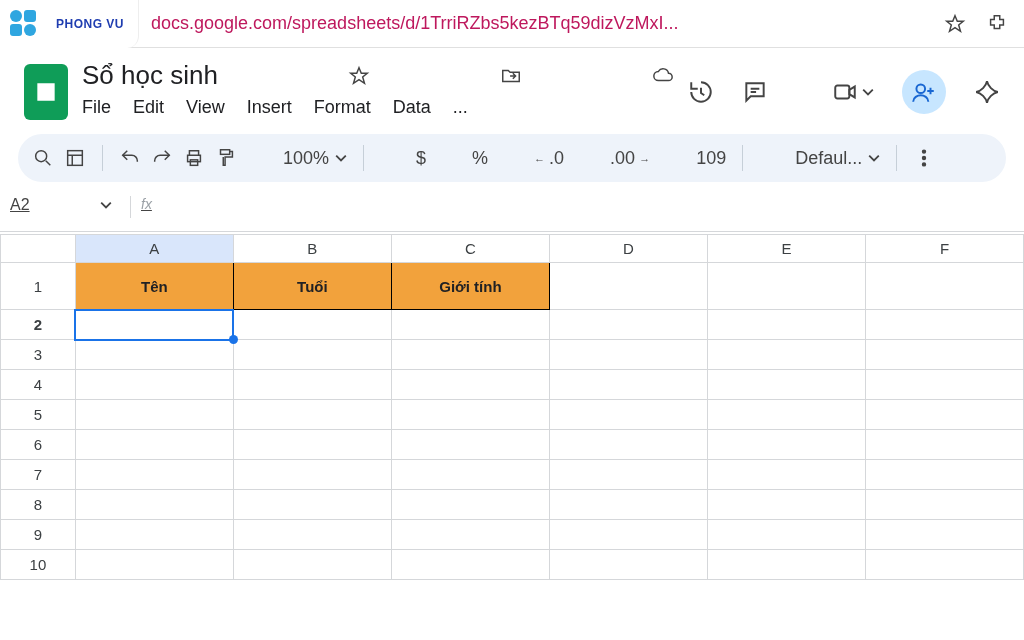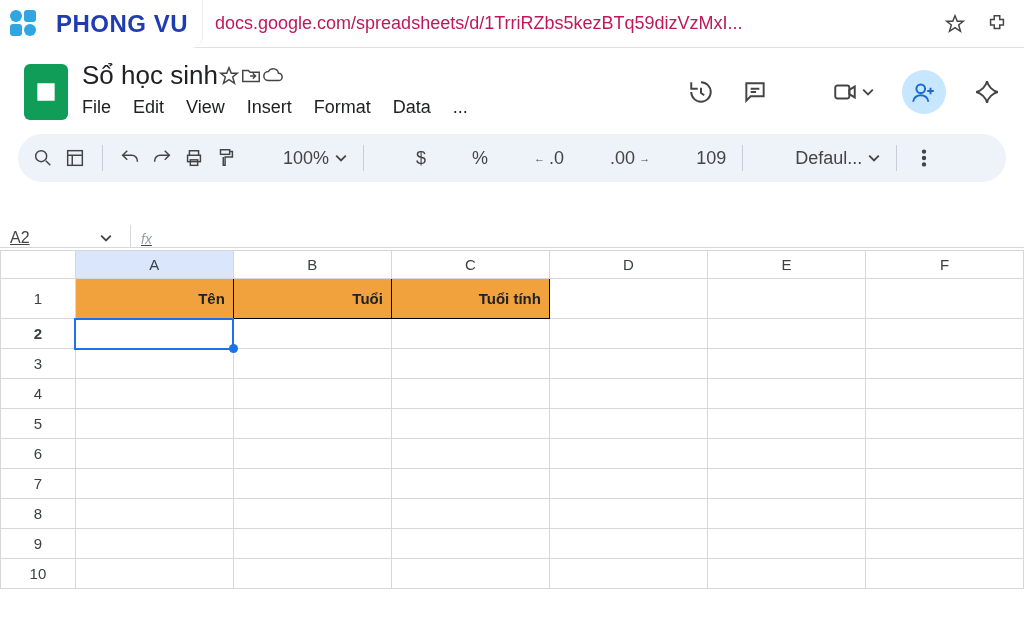--- a/index.html
+++ b/index.html
@@ -7,65 +7,65 @@
 
   
   .browser-strip { height: 48px; display: flex; align-items: center; border-bottom: 1px solid #e0e0e0; }
   .brand { display: flex; align-items: center; gap: 8px; padding: 0 14px 0 10px; height: 48px; background: #fff; border-right: 1px solid #eee; border-bottom-right-radius: 12px; }
   .brand-dots { width: 38px; height: 28px; position: relative; }
   .bd { position: absolute; width: 12px; height: 12px; background: #2fa6e0; border-radius: 3px; }
   .bd.tl { top: 0; left: 0; border-radius: 50%; }
   .bd.tr { top: 0; left: 14px; }
   .bd.bl { top: 14px; left: 0; }
   .bd.br { top: 14px; left: 14px; border-radius: 50%; }
-  .brand-text { font-weight: 800; font-size: 24px; color: #1f3db0; letter-spacing: .5px; }
+  .brand-text { font-weight: 800; font-size: 12px; color: #1f3db0; letter-spacing: .5px; }
   .url { flex: 1; padding: 0 12px; font-size: 18px; color: #be185d; white-space: nowrap; overflow: hidden; text-overflow: ellipsis; }
   .browser-icons { display: flex; align-items: center; gap: 20px; padding: 0 16px; }
   .bi { width: 22px; height: 22px; stroke: #444; fill: none; stroke-width: 1.6; }
 
   
   .doc-header { display: flex; align-items: flex-start; padding: 12px 24px 4px 24px; gap: 14px; }
   .sheets-logo { width: 44px; height: 56px; background: #0f9d58; border-radius: 6px; display: flex; align-items: center; justify-content: center; margin-top: 4px; }
   .sheets-logo svg { fill: #fff; }
   .doc-center { flex: 1; }
-  .title-row { display: flex; align-items: center; gap: 0; }
+  .title-row { display: flex; align-items: center; gap: 0; justify-content: space-between; }
   .doc-title { font-size: 26px; color: #202124; font-weight: 400; }
   .title-icon { width: 22px; height: 22px; stroke: #444; fill: none; stroke-width: 1.6; }
   .menus { display: flex; gap: 22px; font-size: 18px; color: #202124; padding-top: 6px; }
   .menus span { cursor: pointer; }
   .right-actions { display: flex; align-items: center; gap: 28px; padding-top: 10px; }
   .ra { width: 26px; height: 26px; stroke: #444; fill: none; stroke-width: 1.8; }
   .share-btn { width: 44px; height: 44px; border-radius: 50%; background: #c7e6ff; display: flex; align-items: center; justify-content: center; }
   .share-btn svg { stroke: #1967d2; }
 
   
   .toolbar { margin: 10px 18px 0 18px; height: 48px; background: #eef3fa; border-radius: 24px; display: flex; align-items: center; padding: 0 14px; gap: 10px; font-size: 18px; color: #444; }
   .tb-sep { width: 1px; height: 26px; background: #c6cfd8; margin: 0 6px; }
   .tb-icon { width: 22px; height: 22px; stroke: #444; fill: none; stroke-width: 1.6; display: block; }
   .tb-item { display: flex; align-items: center; gap: 4px; cursor: pointer; margin-left: 36px; }
   .zoom, .font { display: flex; align-items: center; gap: 6px; }
   .caret { width: 12px; height: 12px; }
 
   
-  .fx-row { display: flex; align-items: flex-end; height: 36px; border-bottom: 1px solid #d5d7da; margin-top: 30px; padding-left: 10px; font-size: 16px; color: #444; text-decoration: underline; }
+  .fx-row { display: flex; align-items: flex-start; height: 36px; border-bottom: 1px solid #d5d7da; margin-top: 14px; padding-left: 10px; font-size: 16px; color: #444; text-decoration: underline; }
   .namebox { width: 110px; display: flex; align-items: center; justify-content: space-between; padding-right: 8px; }
   .fx-sep { width: 1px; height: 22px; background: #d5d7da; margin: 0 10px; }
   .fx-sym { font-style: italic; color: #9aa0a6; font-size: 14px; }
 
   
   .grid-wrap { margin-top: 2px; }
   table.sheet { border-collapse: collapse; table-layout: fixed; width: 100%; }
   .sheet th, .sheet td { border: 1px solid #d5d7da; font-size: 15px; }
   .sheet thead th { height: 28px; background: #fff; color: #3c4043; font-weight: 400; text-align: center; }
   .sheet thead th.corner { width: 72px; background: #fff; }
   .sheet thead th.col { width: 152px; }
   .sheet thead th.col.sel { background: #d9e6fb; }
   .sheet tbody th.rowhdr { width: 72px; text-align: center; background: #fff; font-weight: 400; color: #3c4043; height: 30px; }
   .sheet tbody th.rowhdr.sel { font-weight: 700; }
-  .hdr-cell { background: #f2a23c; font-weight: 700; padding: 0 8px; text-align: right; border: 1px solid #000 !important; height: 40px; margin-top: 24px; }
+  .hdr-cell { background: #f2a23c; font-weight: 700; padding: 0 8px; text-align: center; border: 1px solid #000 !important; height: 47px; margin-top: 24px; }
   td.cell { height: 30px; }
   td.selcell { position: relative; outline: 2px solid #1a73e8; outline-offset: -1px; }
   .sel-handle { position: absolute; right: -5px; bottom: -5px; width: 9px; height: 9px; background: #1a73e8; border-radius: 50%; }
 </style>
 </head>
 <body>
 
 <div class="browser-strip">
   <div class="brand">
     <div class="brand-dots">
@@ -231,21 +231,21 @@
         <th class="col">D</th>
         <th class="col">E</th>
         <th class="col">F</th>
       </tr>
     </thead>
     <tbody>
       <tr>
         <th class="rowhdr">1</th>
         <td class="hdr-cell">Tên</td>
         <td class="hdr-cell">Tuổi</td>
-        <td class="hdr-cell">Tuổi tính</td>
+        <td class="hdr-cell">Giới tính</td>
         <td class="cell"></td>
         <td class="cell"></td>
         <td class="cell"></td>
       </tr>
       <tr>
         <th class="rowhdr sel">2</th>
         <td class="cell selcell">
             <div class="sel-handle"></div>
           </td>
         <td class="cell"></td>

